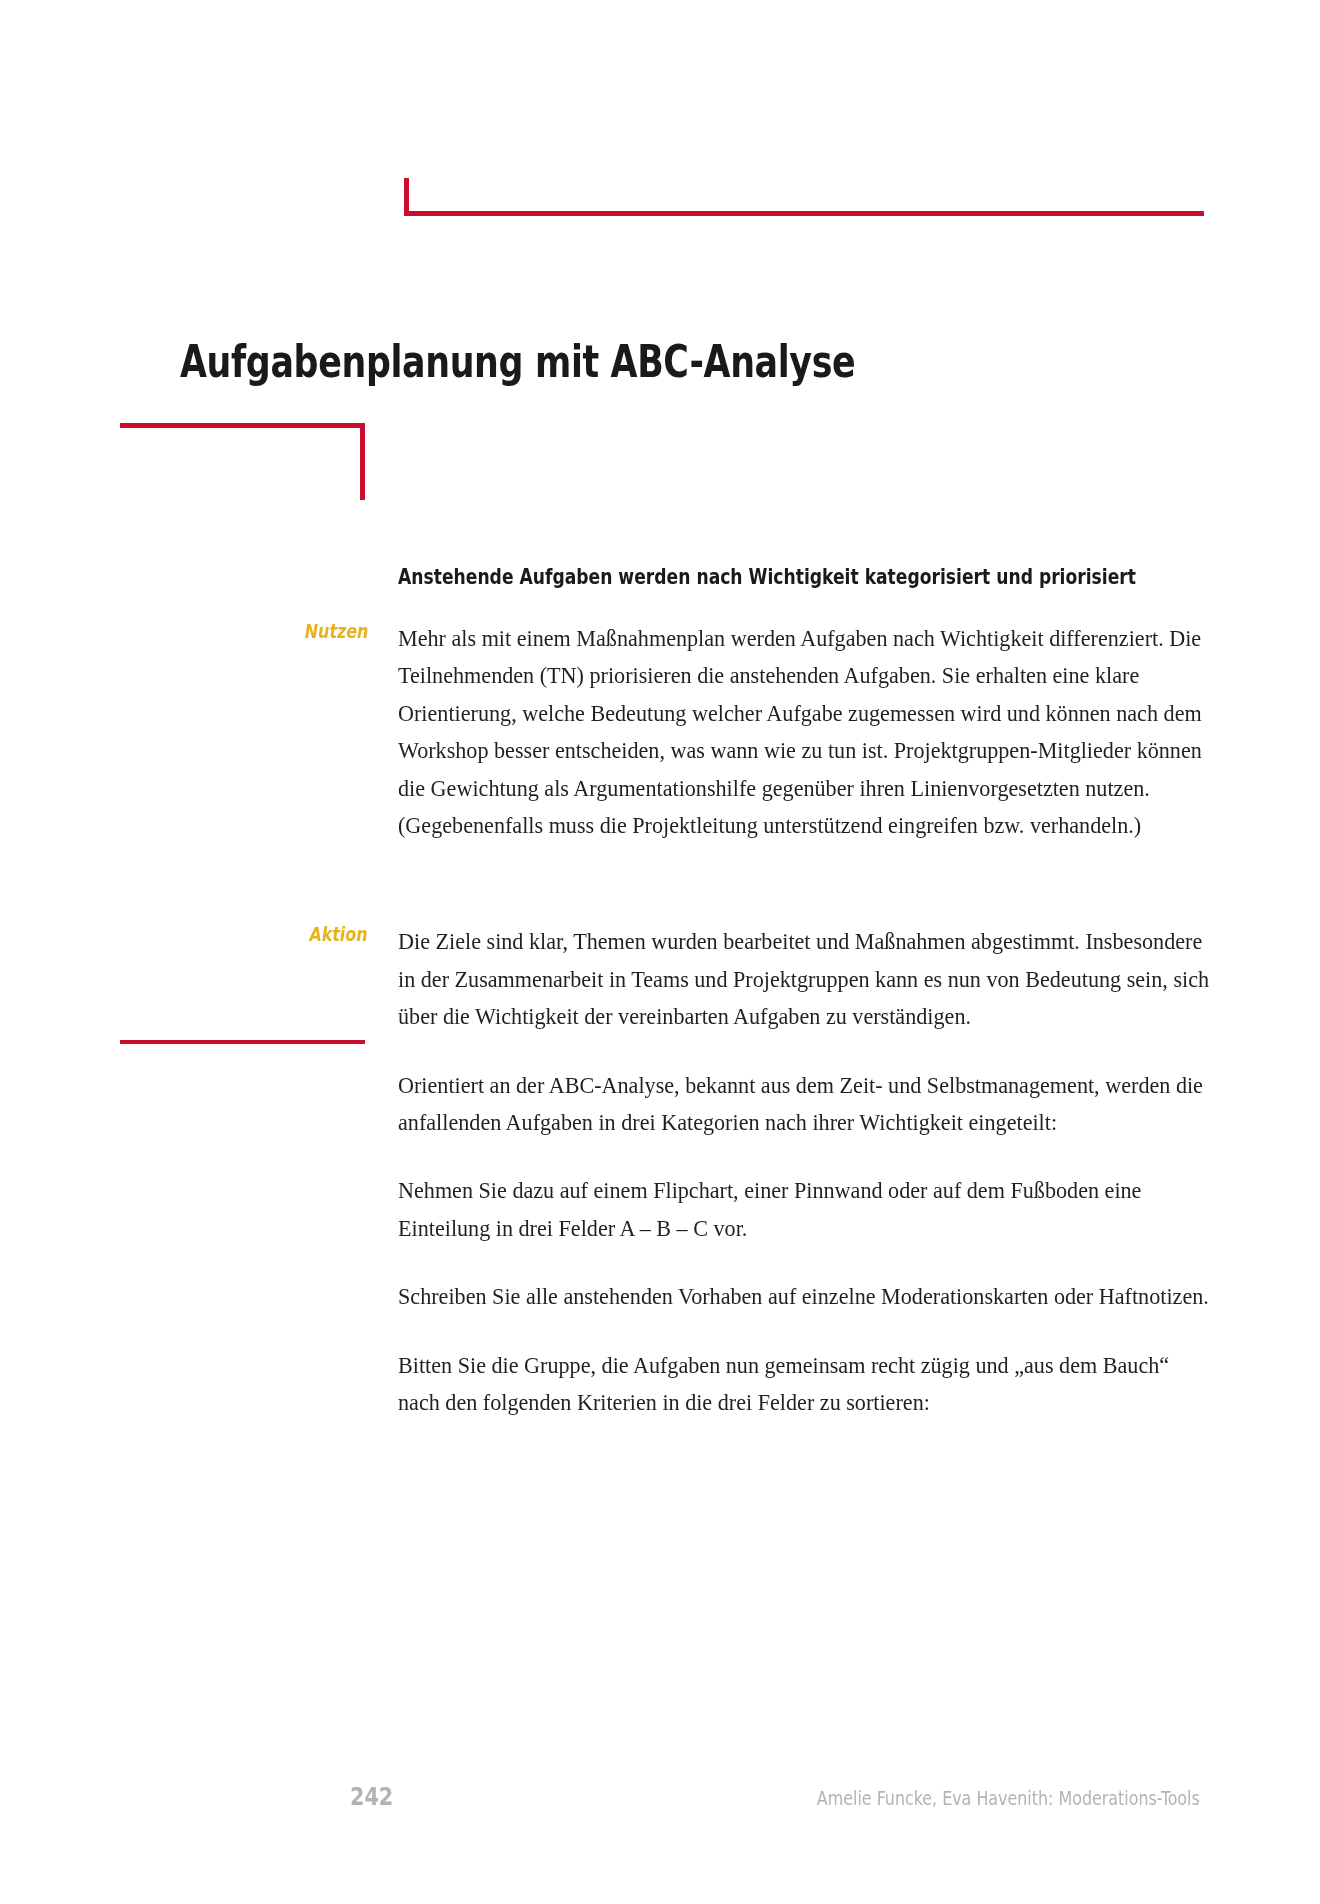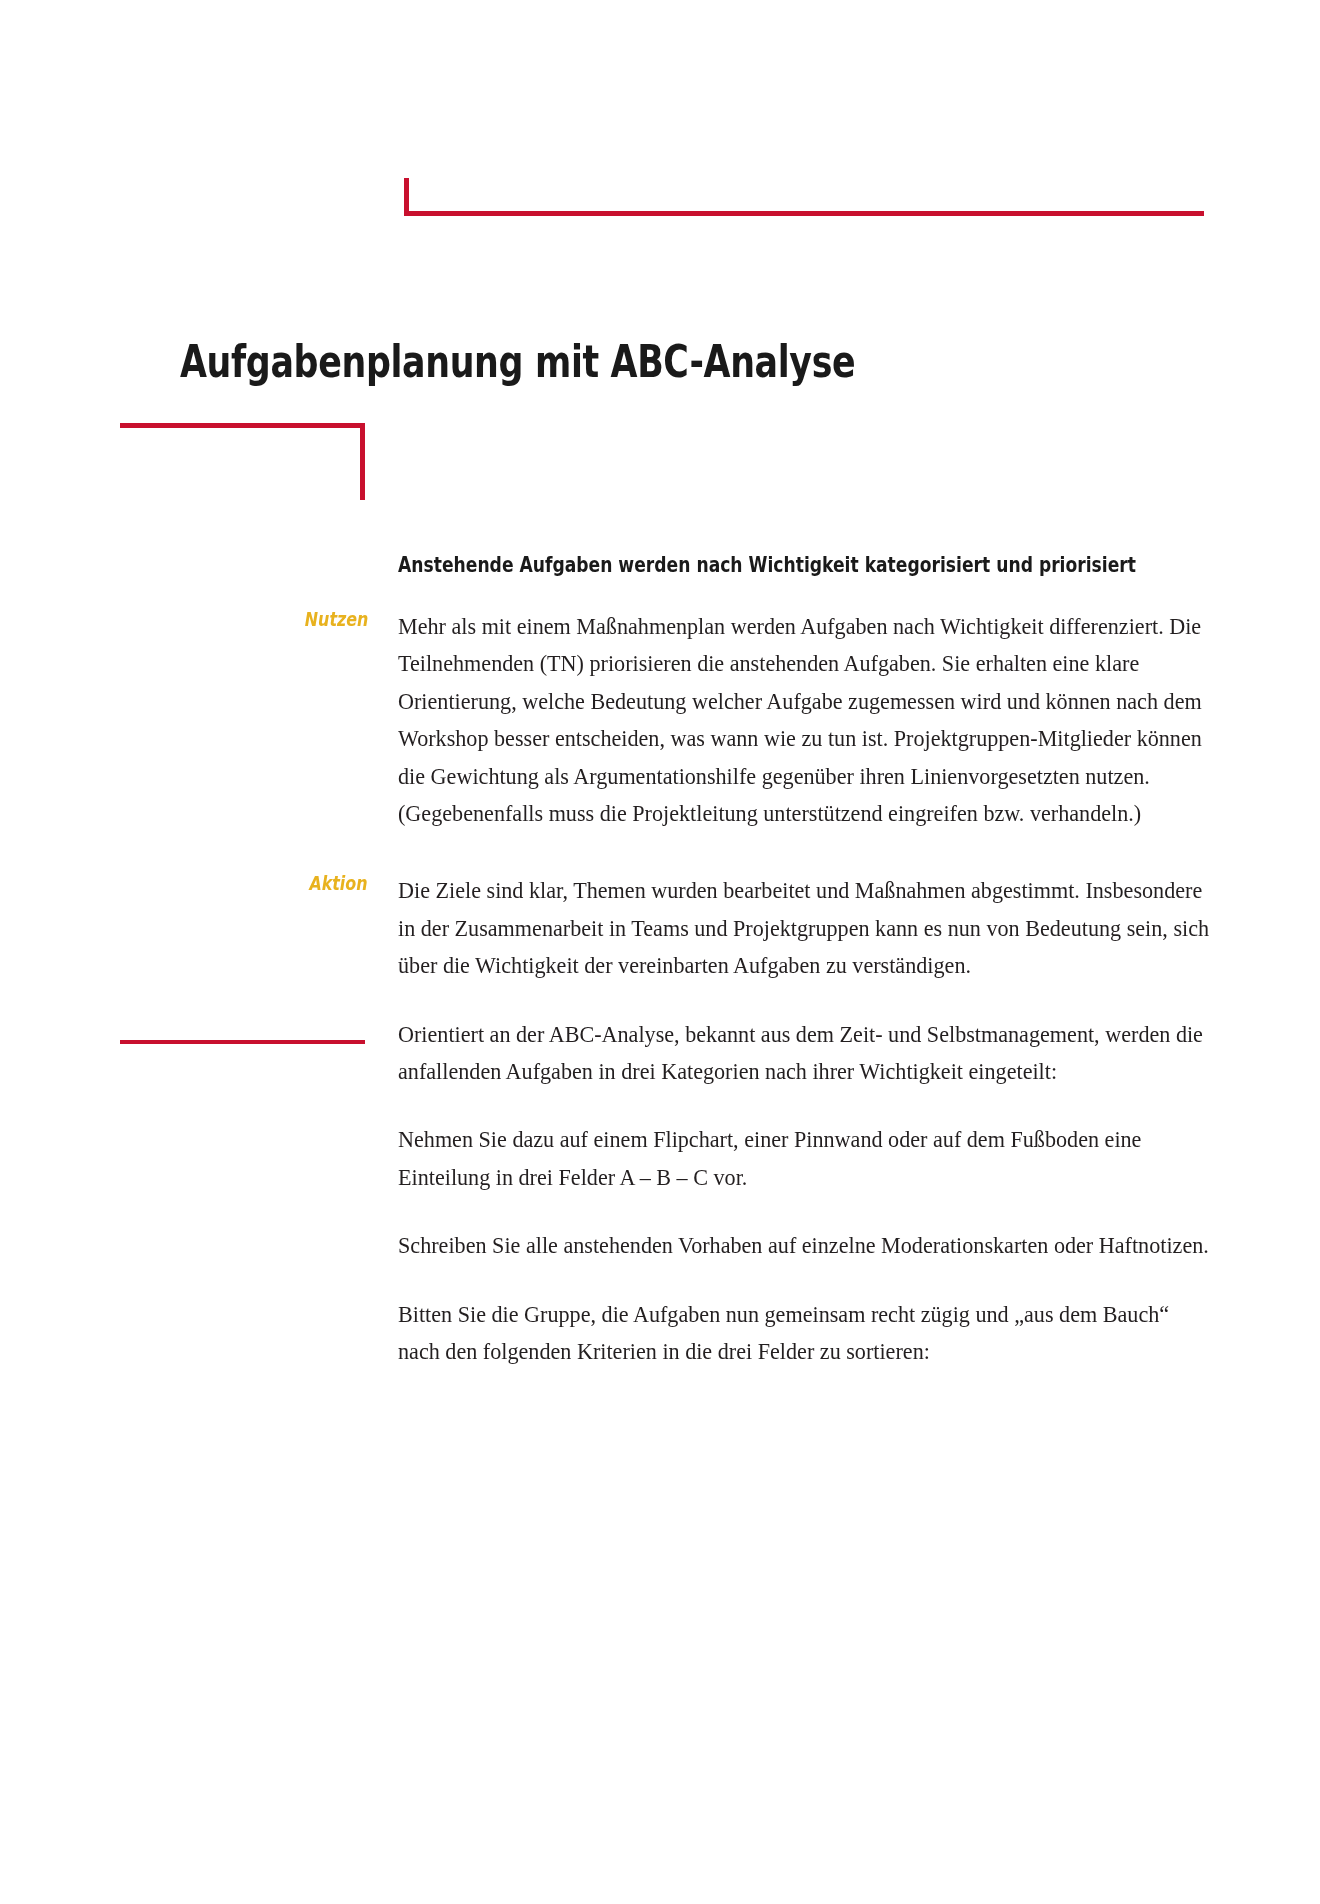--- a/index.html
+++ b/index.html
@@ -75,21 +75,21 @@
     color: #1a1a1a;
     white-space: nowrap;
     transform: scaleX(0.88);
     transform-origin: left center;
   }
 
   
   .content {
     position: absolute;
     left: 398px;
-    top: 548px;
+    top: 560px;
     width: 814px;
   }
 
   .subtitle {
     font-family: "DejaVu Sans Condensed", "Liberation Sans Narrow", "Liberation Sans", sans-serif;
     font-weight: 700;
     font-size: 20.5px;
     line-height: 34px;
     color: #1a1a1a;
     transform: scaleX(0.93);
@@ -126,21 +126,21 @@
     transform: scaleX(0.955);
     transform-origin: left top;
     width: 104.7%;
   }
 
   .para + .para {
     margin-top: 31px;
   }
 
   .block-nutzen { margin-top: 26px; }
-  .block-aktion { margin-top: 40px; }
+  .block-aktion { margin-top: 79px; }
 
   
   .footer {
     position: absolute;
     left: 0;
     top: 1782px;
     width: 1320px;
     height: 40px;
   }
   .folio {
@@ -195,14 +195,18 @@
       <div class="label">Aktion</div>
       <p class="para">Die Ziele sind klar, Themen wurden bearbeitet und Maßnahmen abgestimmt. Insbesondere in der Zusammenarbeit in Teams und Projektgruppen kann es nun von Bedeutung sein, sich über die Wichtigkeit der vereinbarten Aufgaben zu verständigen.</p>
       <p class="para">Orientiert an der ABC-Analyse, bekannt aus dem Zeit- und Selbstmanagement, werden die anfallenden Aufgaben in drei Kategorien nach ihrer Wichtigkeit eingeteilt:</p>
       <p class="para">Nehmen Sie dazu auf einem Flipchart, einer Pinnwand oder auf dem Fußboden eine Einteilung in drei Felder A – B – C vor.</p>
       <p class="para">Schreiben Sie alle anstehenden Vorhaben auf einzelne Moderationskarten oder Haftnotizen.</p>
       <p class="para">Bitten Sie die Gruppe, die Aufgaben nun gemeinsam recht zügig und „aus dem Bauch“ nach den folgenden Kriterien in die drei Felder zu sortieren:</p>
     </div>
 
   </div>
 
+  <div class="footer">
+    <div class="folio">242</div>
+    <div class="attribution">Amelie Funcke, Eva Havenith: Moderations-Tools</div>
+  </div>
 
 </div>
 
 </body></html>

